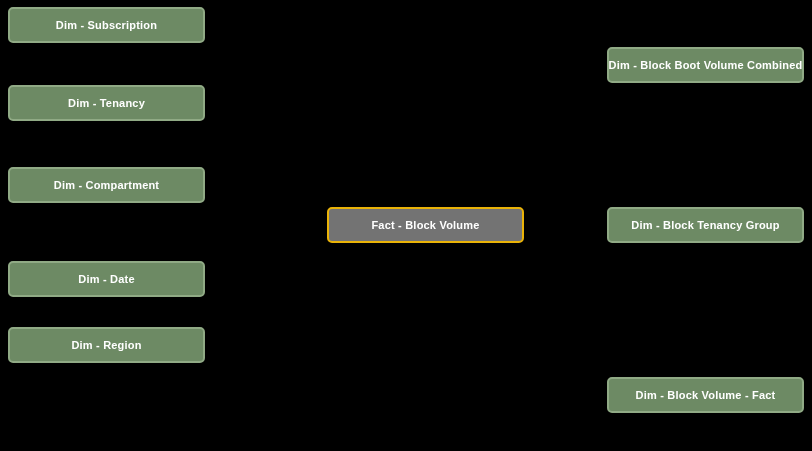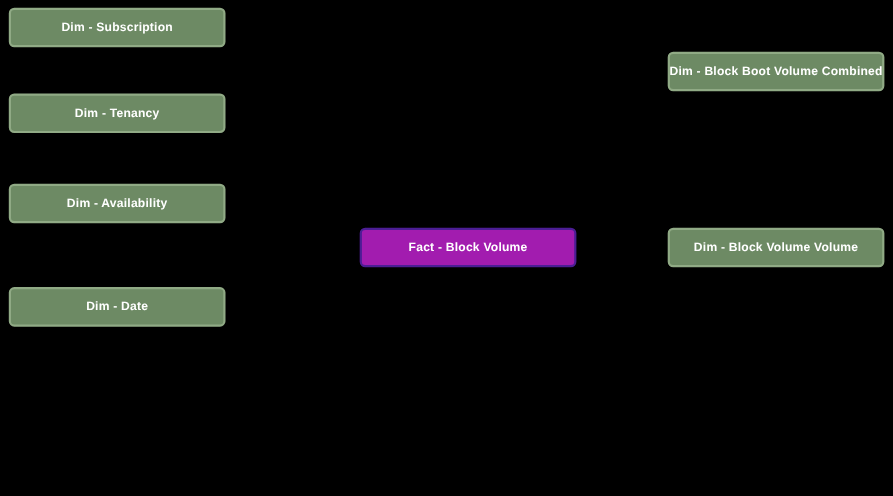--- a/index.html
+++ b/index.html
@@ -33,56 +33,62 @@
     font-weight: 700;
     white-space: nowrap;
     cursor: pointer;
     letter-spacing: 0.2px;
   }
   .dim {
     background: #6d8a64;
     border: 2px solid #90aa85;
   }
   .fact {
-    background: #a21caf;
-    border: 2px solid #4c1d95;
+    background: #737373;
+    border: 2px solid #eab308;
   }
   .col-left   { left: 8px; }
   .col-center { left: 327px; }
   .col-right  { left: 607px; align-items: center; }
 </style>
 </head>
 <body>
 
 <div class="canvas">
 
   <div class="node dim col-left" style="top:7px">
     <span>Dim - Subscription</span>
   </div>
 
   <div class="node dim col-left" style="top:85px">
     <span>Dim - Tenancy</span>
   </div>
 
   <div class="node dim col-left" style="top:167px">
-    <span>Dim - Availability</span>
+    <span>Dim - Compartment</span>
   </div>
 
   <div class="node dim col-left" style="top:261px">
     <span>Dim - Date</span>
   </div>
 
+  <div class="node dim col-left" style="top:327px">
+    <span>Dim - Region</span>
+  </div>
 
 
   <div class="node fact col-center" style="top:207px">
     <span>Fact - Block Volume</span>
   </div>
 
   <div class="node dim col-right" style="top:47px">
     <span>Dim - Block Boot Volume Combined</span>
   </div>
 
   <div class="node dim col-right" style="top:207px">
-    <span>Dim - Block Volume Volume</span>
+    <span>Dim - Block Tenancy Group</span>
   </div>
 
+  <div class="node dim col-right" style="top:377px">
+    <span>Dim - Block Volume - Fact</span>
+  </div>
 
 </div>
 
 </body></html>

